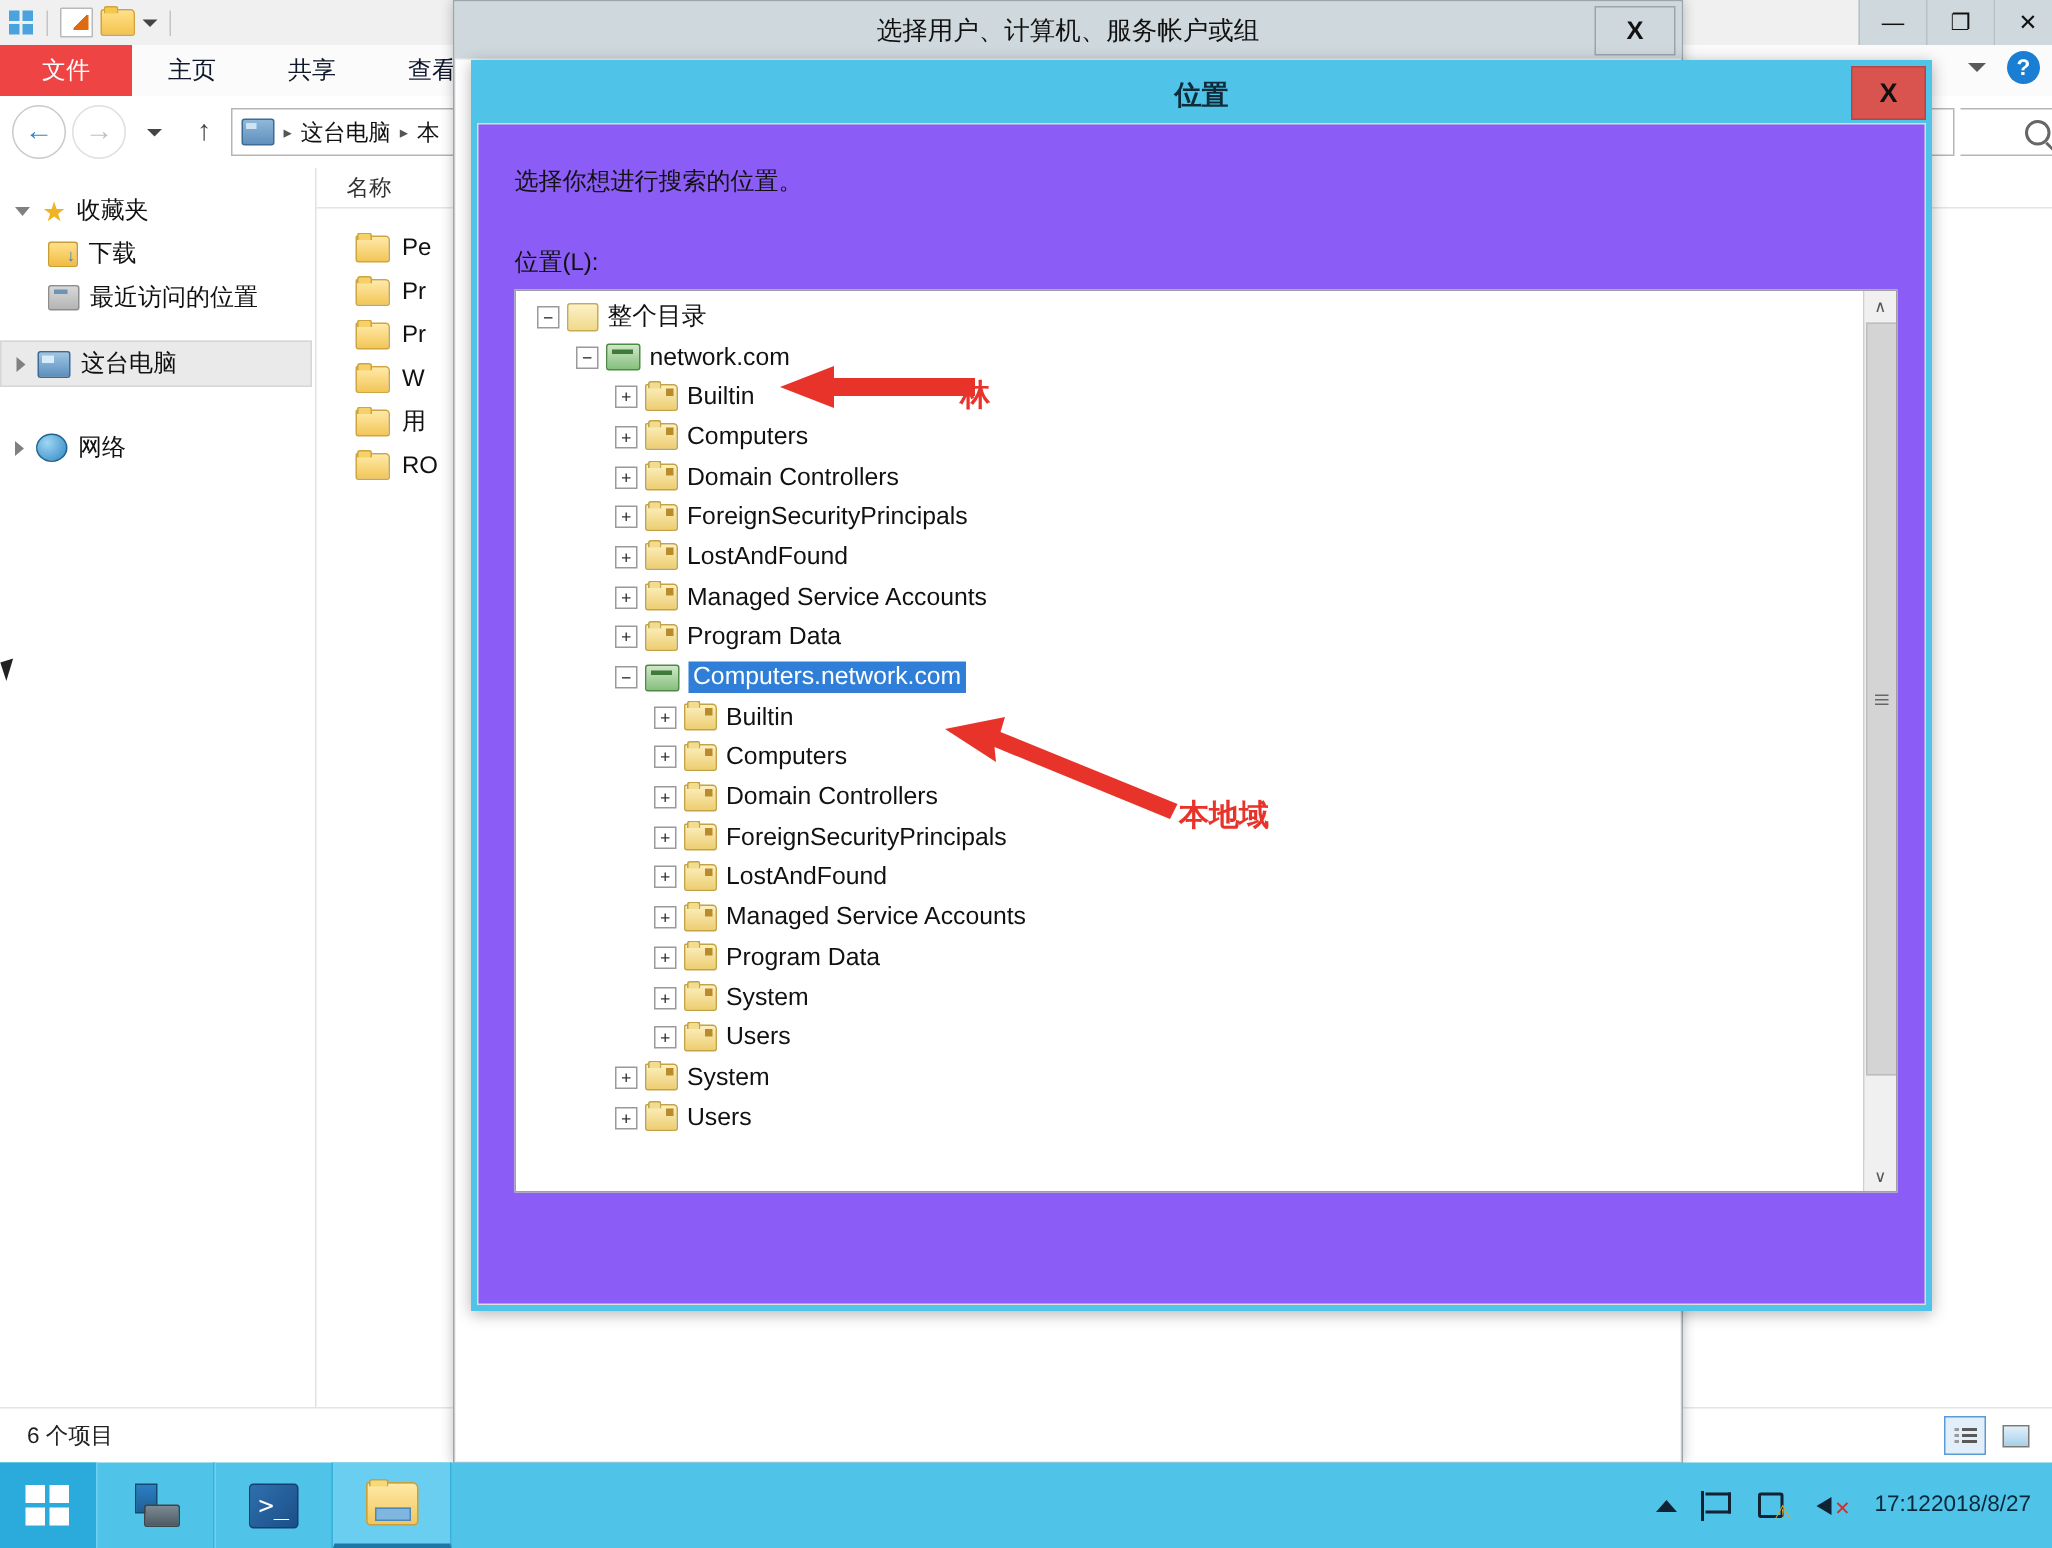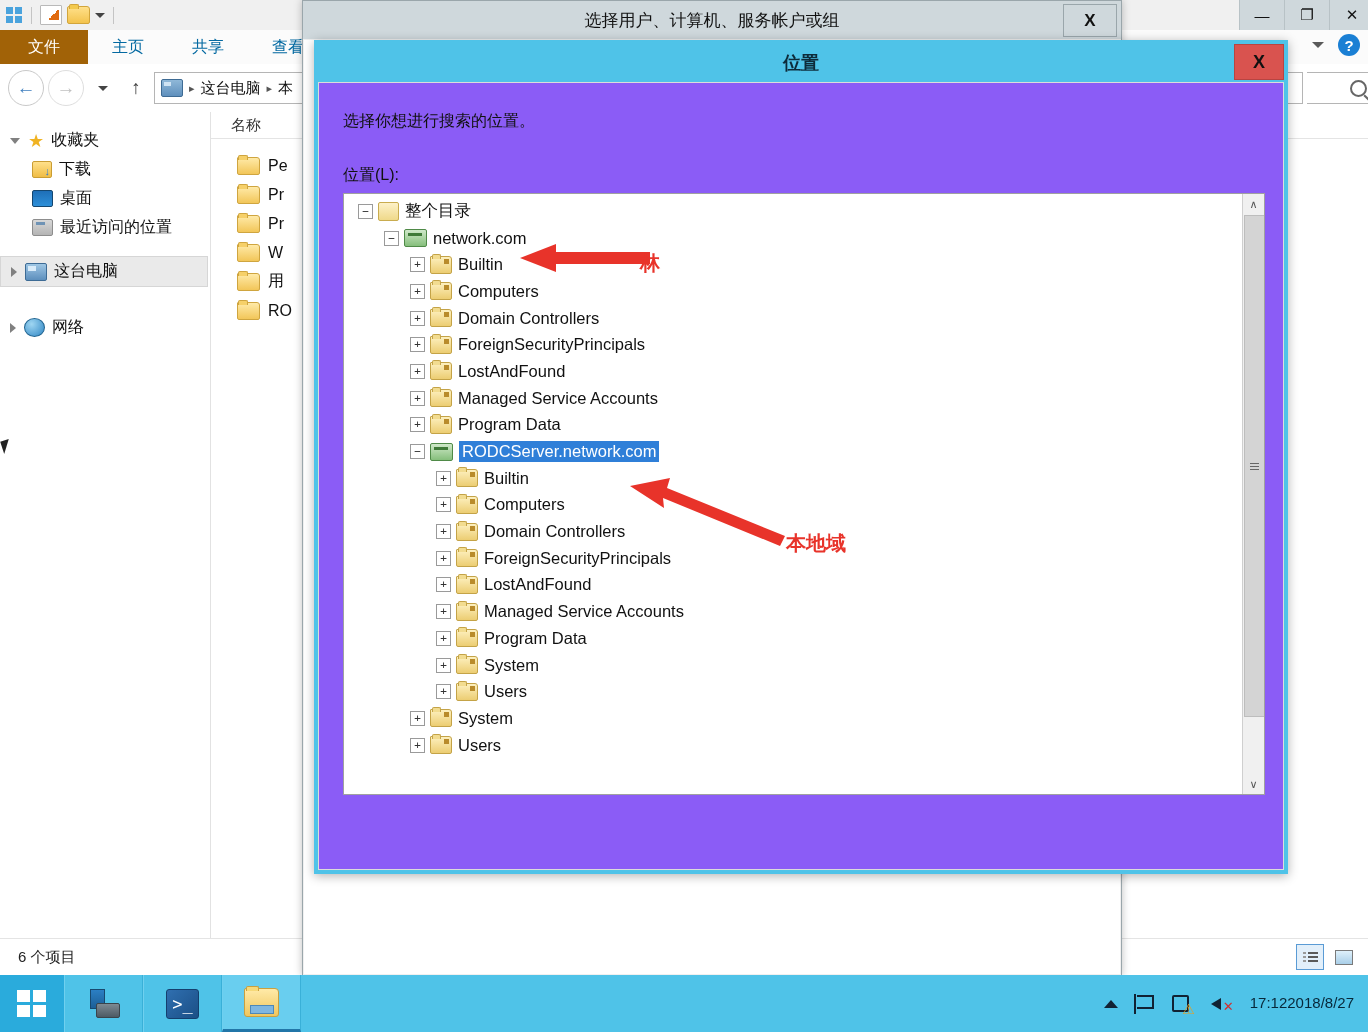--- a/index.html
+++ b/index.html
@@ -19,22 +19,22 @@
      linear-gradient(#4aa3dd,#4aa3dd) 0 9px/7px 7px no-repeat,
      linear-gradient(#4aa3dd,#4aa3dd) 9px 9px/7px 7px no-repeat;}
   .ico-newfolder{width:20px;height:18px;background:#fff;border:1px solid #b9b9b9;border-radius:1px;}
   .ico-newfolder:after{content:"";position:absolute;left:8px;top:4px;width:10px;height:10px;
     background:linear-gradient(135deg,transparent 45%,#e06a10 45%);}
   .ico-folder-y{width:21px;height:16px;background:linear-gradient(#ffe08a,#f3c34d);border:1px solid #d2a53b;border-radius:2px 3px 2px 2px;}
   .ico-folder-y:before{content:"";position:absolute;left:1px;top:-3px;width:8px;height:4px;background:#f3c94d;border:1px solid #d2a53b;border-bottom:none;border-radius:2px 2px 0 0;}
   .caret-dn{width:0;height:0;border-left:5px solid transparent;border-right:5px solid transparent;border-top:5px solid #444;}
 
   .exp-tabs{position:absolute;left:0;top:30px;width:1368px;height:34px;background:#fbfbfb;border-bottom:1px solid #d8d8d8;display:flex;align-items:stretch;}
-  .exp-tab{display:flex;align-items:center;justify-content:center;padding:0 24px;font-size:16px;color:#0369a1;cursor:default;}
-  .exp-tab.file{background:#a16207;color:#fff;font-size:16px;padding:0 28px;font-family:Liberation Serif, serif;}
+  .exp-tab{display:flex;align-items:center;justify-content:center;padding:0 24px;font-size:16px;color:#0f172a;cursor:default;}
+  .exp-tab.file{background:#ef4444;color:#fff;font-size:16px;padding:0 28px;font-family:Liberation Serif, serif;}
   .exp-rightctl{position:absolute;right:8px;top:34px;display:flex;align-items:center;gap:14px;}
   .chev{width:0;height:0;border-left:6px solid transparent;border-right:6px solid transparent;border-top:6px solid #5a5a5a;}
   .help-ic{width:22px;height:22px;border-radius:50%;background:#1a7fd4;color:#fff;font-size:15px;font-weight:bold;display:flex;align-items:center;justify-content:center;}
 
   .exp-addr{position:absolute;left:0;top:64px;width:1368px;height:48px;background:#ffffff;display:flex;align-items:center;padding:0 8px;gap:4px;}
   .navbtn{width:34px;height:34px;border-radius:50%;border:1px solid #c9c9c9;display:flex;align-items:center;justify-content:center;font-size:19px;color:#3f7fbf;background:#fff;}
   .navbtn.dis{color:#c0c0c0;border-color:#dedede;}
   .nav-caret{width:30px;display:flex;align-items:center;justify-content:center;}
   .nav-up{width:28px;display:flex;align-items:center;justify-content:center;font-size:19px;color:#444;}
   .addrbox{flex:0 0 auto;width:1135px;height:30px;border:1px solid #b5b5b5;background:#fff;display:flex;align-items:center;padding:0 6px;gap:6px;font-size:15px;color:#111;}
@@ -216,24 +216,20 @@
       <div class="nvrow">
         <span class="nv-tri open"></span>
         <span class="ico-star">★</span>
         <span>收藏夹</span>
       </div>
       <div class="nvrow" style="padding-left:32px">
         <span class="ico-dl"></span>
         <span>下载</span>
       </div>
       <div class="nvrow" style="padding-left:32px">
-        <span class="ico-desk"></span>
-        <span>桌面</span>
-      </div>
-      <div class="nvrow" style="padding-left:32px">
         <span class="ico-recent"></span>
         <span>最近访问的位置</span>
       </div>
       <div style="height:14px"></div>
       <div class="nvrow sel">
         <span class="nv-tri"></span>
         <span class="ico-pc"></span>
         <span>这台电脑</span>
       </div>
       <div style="height:26px"></div>
@@ -346,21 +342,21 @@
             <span class="lbl">Managed Service Accounts</span>
           </div>
           <div class="tnode" style="padding-left: 66px;">
             <span class="exp">+</span>
             <span class="ico-ou"></span>
             <span class="lbl">Program Data</span>
           </div>
           <div class="tnode sel" style="padding-left: 66px;">
             <span class="exp">−</span>
             <span class="ico-dom"></span>
-            <span class="lbl">RODCServer.network.com</span>
+            <span class="lbl">Computers.network.com</span>
           </div>
           <div class="tnode" style="padding-left: 92px;">
             <span class="exp">+</span>
             <span class="ico-ou"></span>
             <span class="lbl">Builtin</span>
           </div>
           <div class="tnode" style="padding-left: 92px;">
             <span class="exp">+</span>
             <span class="ico-ou"></span>
             <span class="lbl">Computers</span>

